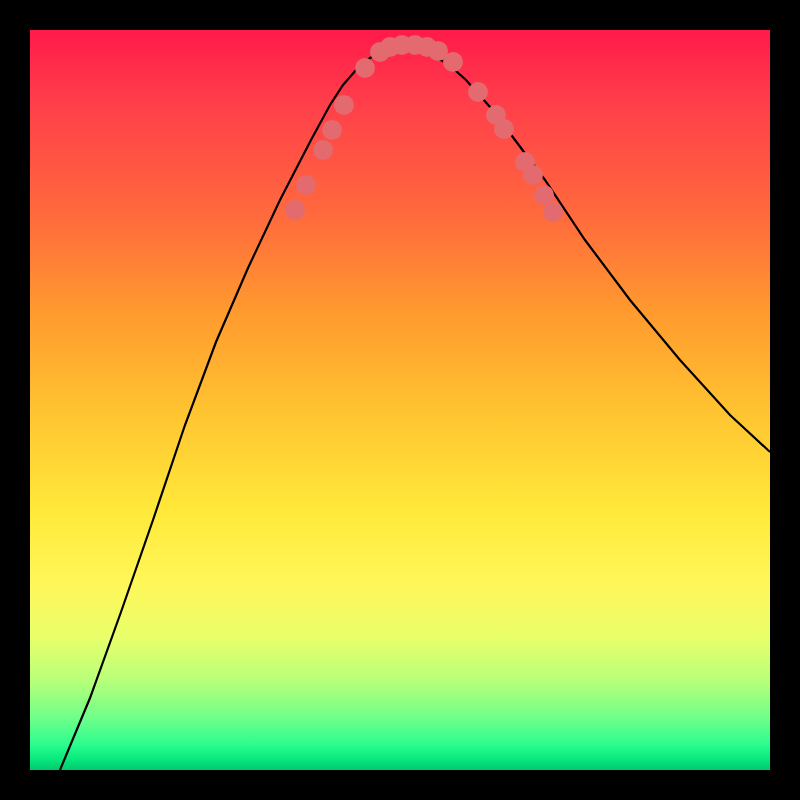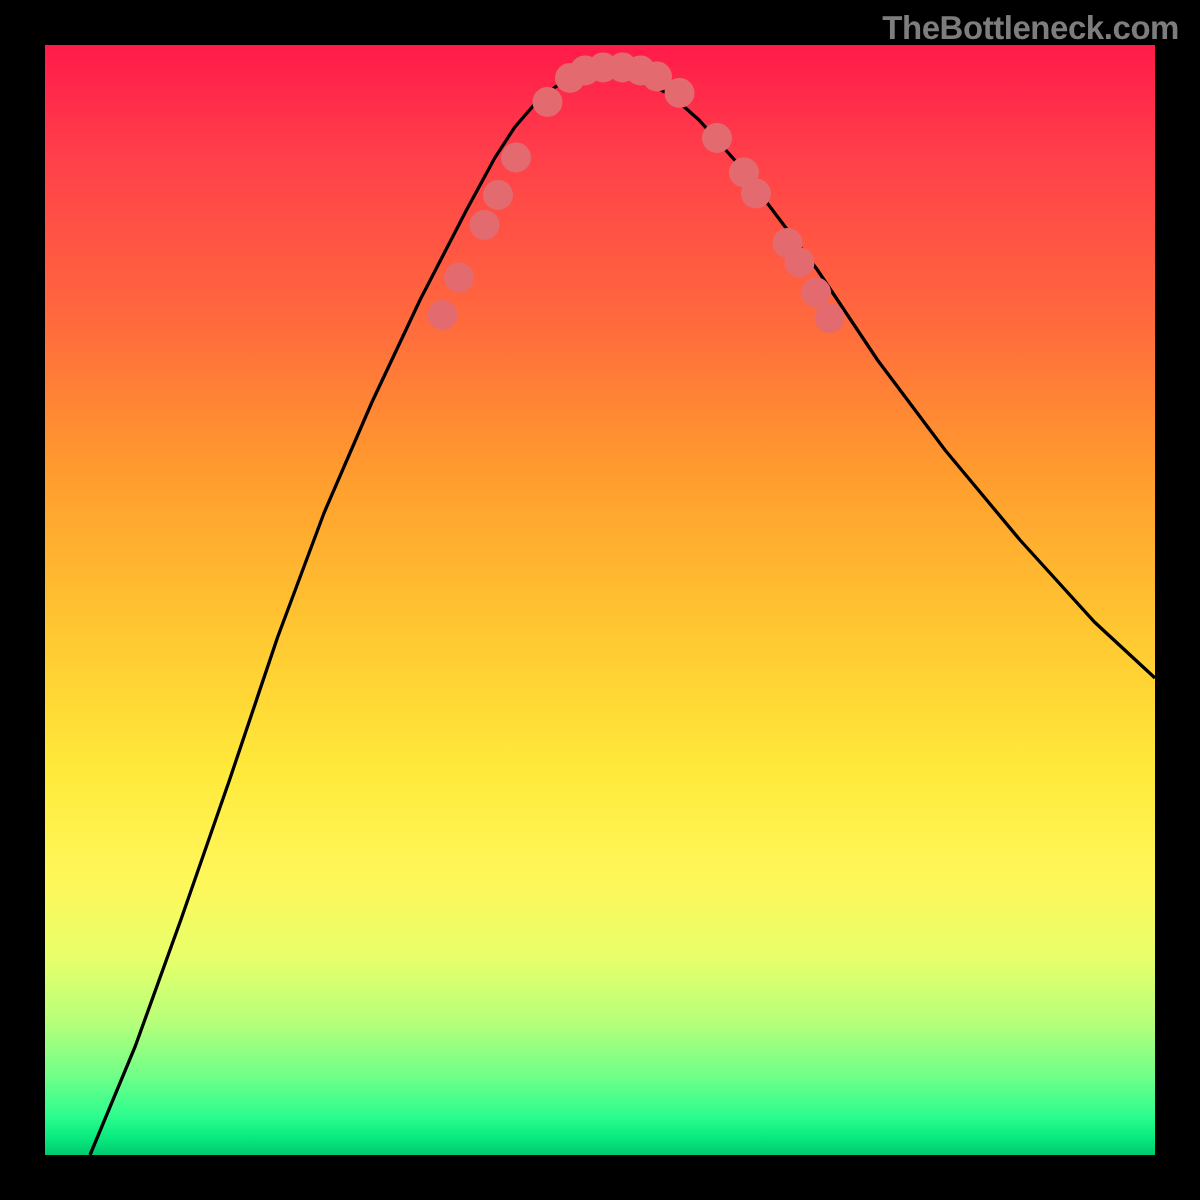--- a/index.html
+++ b/index.html
@@ -92,14 +92,13 @@
           <circle cx="466" cy="85" r="10" class="marker"></circle>
           <circle cx="474" cy="99" r="10" class="marker"></circle>
           <circle cx="495" cy="132" r="10" class="marker"></circle>
           <circle cx="503" cy="145" r="10" class="marker"></circle>
           <circle cx="514" cy="165" r="10" class="marker"></circle>
           <circle cx="523" cy="182" r="10" class="marker"></circle>
         </g>
     </svg>
   </div>
 
-  <div class="watermark">TheBottleneck.com</div>
 </div>
 
 </body></html>

